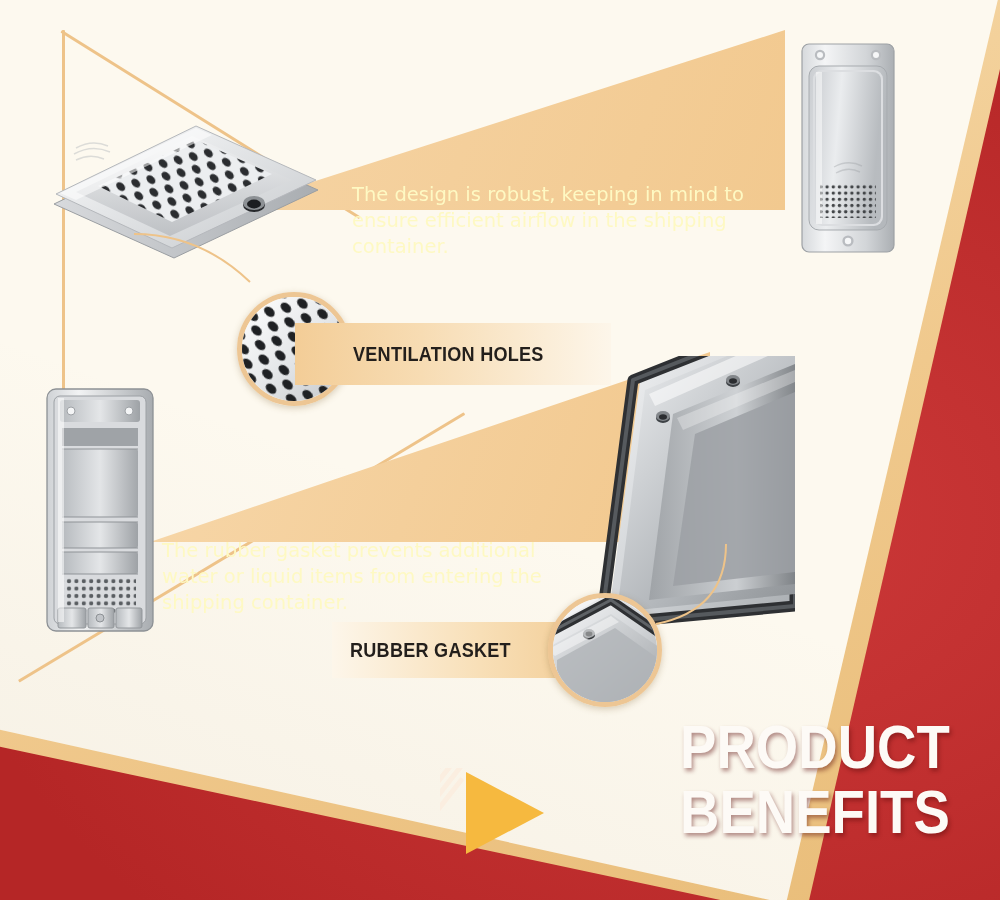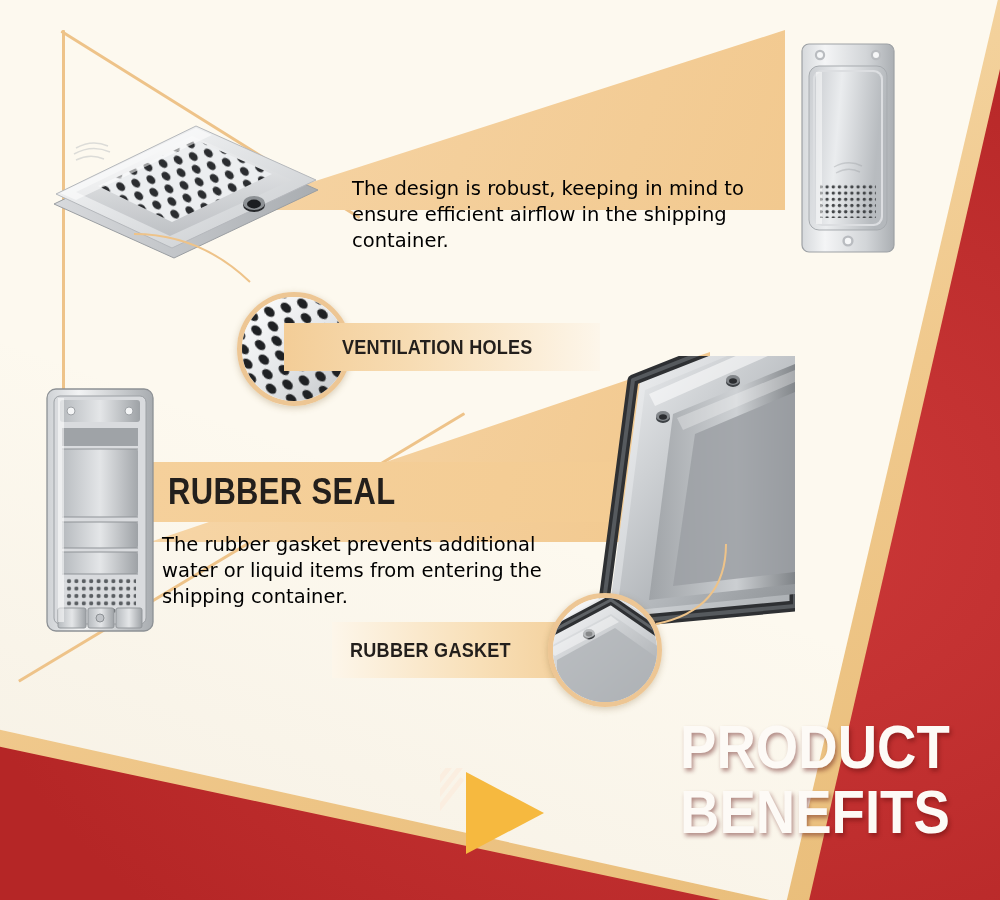--- a/index.html
+++ b/index.html
@@ -35,22 +35,22 @@
 
   
   .band{position:absolute;display:flex;align-items:center;}
   .band .bandbg{position:absolute;inset:0;}
   .band h2{position:relative;margin:0;z-index:3;
     font-family:"Liberation Sans Narrow","Liberation Sans",sans-serif;
     font-weight:700;color:#231f1c;letter-spacing:.4px;
     transform:scaleX(.86);transform-origin:left center;white-space:nowrap;}
 
   
-  .para{position:absolute;color:#000000;line-height:1.33;
-    font-family:"DejaVu Sans","Liberation Sans",sans-serif;font-size:19.5px;}
+  .para{position:absolute;color:#fef9c3;line-height:1.33;
+    font-family:"DejaVu Sans","Liberation Sans",sans-serif;font-size:19.5px;margin-top:6px;}
 
   
   .callout{position:absolute;display:flex;align-items:center;}
   .callout .cbg{position:absolute;inset:0;}
   .callout span{position:relative;z-index:3;
     font-family:"Liberation Sans Narrow","Liberation Sans",sans-serif;
     font-weight:700;color:#231f1c;font-size:21px;letter-spacing:.3px;
     transform:scaleX(.86);transform-origin:left center;white-space:nowrap;}
 
   
@@ -204,42 +204,38 @@
           <pattern id="holes3" width="17" height="15" patternUnits="userSpaceOnUse" patternTransform="rotate(-14)">
             <ellipse cx="6" cy="6" rx="4.2" ry="6" fill="#1f2124" transform="rotate(-35 6 6)"></ellipse>
           </pattern>
         </defs>
         <rect x="0" y="0" width="104" height="104" fill="url(#mg1)"></rect>
         <rect x="-10" y="-10" width="130" height="130" fill="url(#holes3)"></rect>
       </svg>
     </div>
   </div>
 
-  <div class="callout" style="left:284px;top:323px;width:258px;height:48px;padding-left:58px;text-align:center;">
+  <div class="callout" style="left:295px;top:323px;width:258px;height:62px;padding-left:58px;text-align:center;">
     <div class="cbg" style="background:linear-gradient(90deg,#f3cd97 0%,#f7dcb3 40%,#fdf6ea 100%);"></div>
     <span>VENTILATION HOLES</span>
   </div>
 
   <svg style="position:absolute;left:130px;top:230px;width:180px;height:90px;">
     <path d="M4 4 Q70 4 120 52" fill="none" stroke="#eec389" stroke-width="2"></path>
   </svg>
 
   <div class="outline-tri" style="left:0;top:380px;width:560px;height:330px;">
     <i style="left:18px;top:300px;width:520px;height:2.5px;transform:rotate(-31deg);"></i>
   </div>
 
   <div class="wedge" style="left:150px;top:352px;width:560px;height:190px;">
     <div class="shape" style="clip-path:polygon(100% 0%, 100% 100%, 0% 100%, 100% 0%);
          background:linear-gradient(110deg,#f7d7a9 0%,#f4cf9b 50%,#f2c88d 100%);"></div>
   </div>
 
-  <div class="band" style="left:150px;top:462px;width:620px;height:60px;padding-left:18px;">
-    <div class="bandbg" style="background:linear-gradient(100deg,#f5d09b 0%,#f4cd95 55%,#f3ca90 100%);"></div>
-    <h2 style="font-size:36px;">RUBBER SEAL</h2>
-  </div>
 
   <div class="para" style="left:162px;top:532px;width:420px;">The rubber gasket prevents additional water or liquid items from entering the shipping container.</div>
 
   <div class="prod" style="left:44px;top:386px;width:112px;height:248px;">
     <svg viewBox="0 0 112 248" width="112" height="248">
       <defs>
         <linearGradient id="iv1" x1="0" y1="0" x2="1" y2="0">
           <stop offset="0%" stop-color="#cfd2d5"></stop>
             <stop offset="30%" stop-color="#f2f3f4"></stop>
           <stop offset="100%" stop-color="#a8acb0"></stop>

